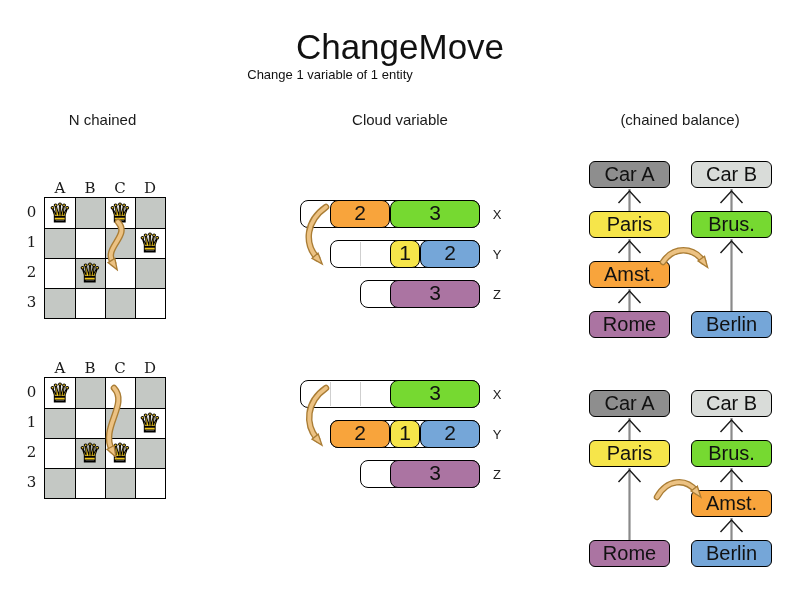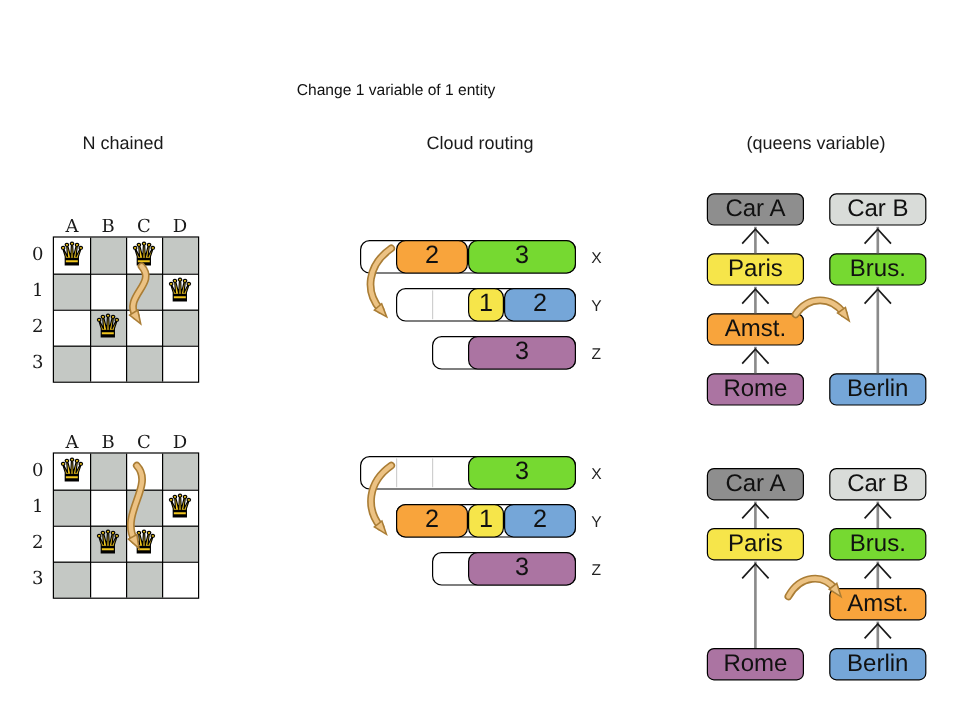--- a/index.html
+++ b/index.html
@@ -14,26 +14,27 @@
   .h-cl{left:310px;width:180px;}
   .h-vr{left:585px;width:190px;}
   #overlay{position:absolute;left:0;top:0;z-index:10;pointer-events:none;}
   .tan-under{fill:none;stroke-width:6.5;stroke-linecap:round;}
   .tan-over{fill:none;stroke-width:3.8;stroke-linecap:round;}
 </style>
 </head>
 <body>
 
 <div class="stage" id="stage">
+  <div class="title">ChangeMove</div>
   <div class="subtitle">Change 1 variable of 1 entity</div>
 
   <div class="heading h-nq">N chained</div>
-  <div class="heading h-cl">Cloud routing</div>
+  <div class="heading h-cl">Cloud variable</div>
   <div class="heading h-vr">
-    <div>(queens variable)</div>
+    <div>(chained balance)</div>
   </div>
 
   <svg id="overlay" width="800" height="600">
     <defs>
       <marker id="tanhead" markerUnits="userSpaceOnUse" markerWidth="14" markerHeight="12" viewBox="0 0 14 12" refX="4" refY="6" orient="auto">
         <path id="tanhead-path" d="M1 2 L12 6 L1 10 Z" stroke-width="1.3" fill="#ecc283" stroke="#aa7d35"></path>
       </marker>
     </defs>
     <g id="chains">
         <line x1="629.5" y1="189" x2="629.5" y2="211" stroke="#8a8a8a" stroke-width="2.2"></line>

